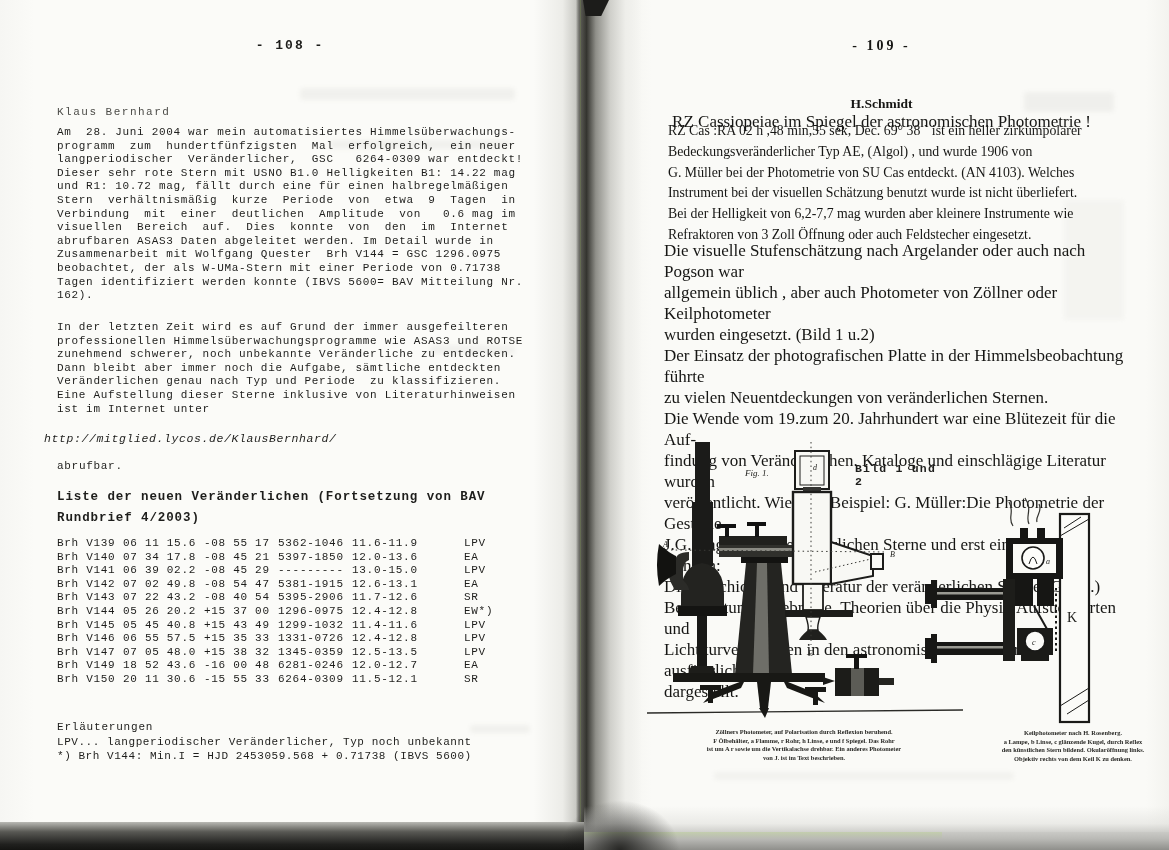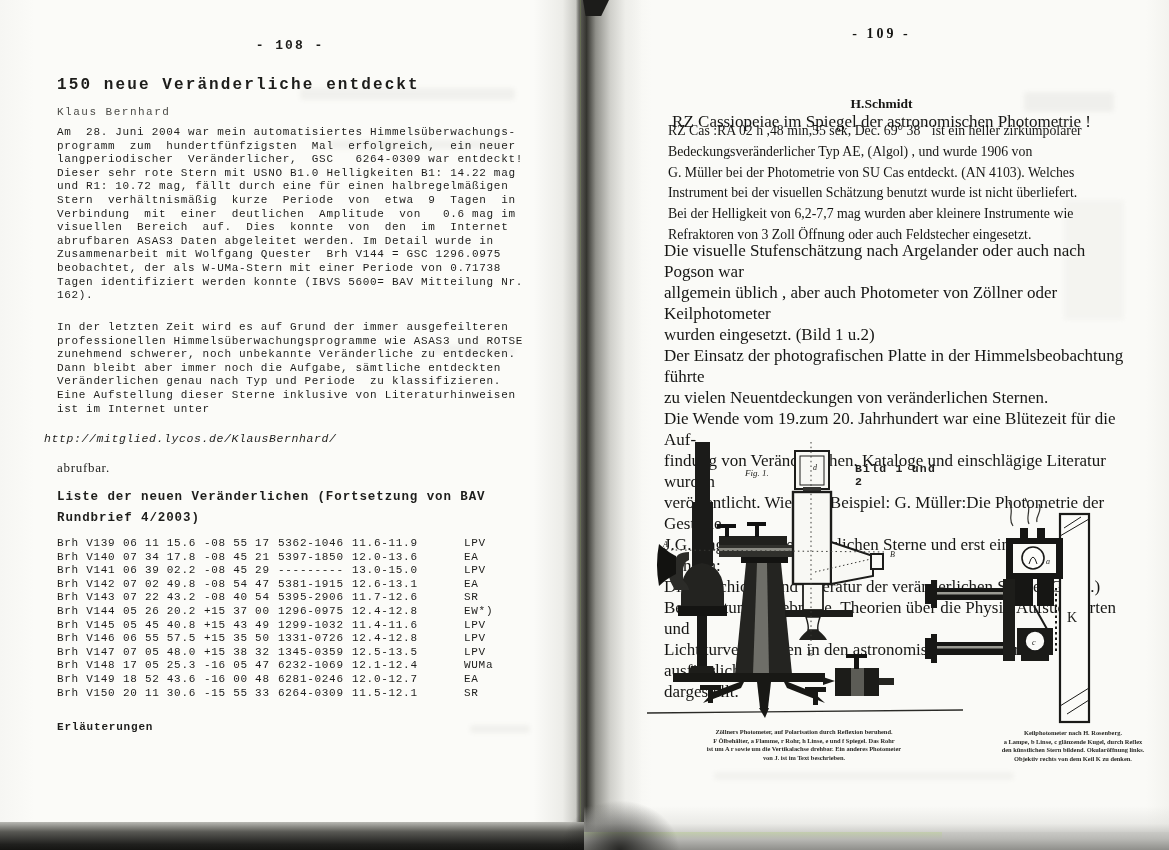--- a/index.html
+++ b/index.html
@@ -30,32 +30,32 @@
   
   .mono{font-family:"Liberation Mono","DejaVu Sans Mono",monospace;color:#1d1d1b;}
   .lp-pagenum{position:absolute;left:0;top:38px;width:580px;text-align:center;
     font-size:13px;font-weight:bold;letter-spacing:2px;}
   .lp-title{position:absolute;left:57px;top:76px;font-size:16px;font-weight:bold;letter-spacing:2.1px;}
   .lp-author{position:absolute;left:57px;top:106px;font-size:11px;letter-spacing:1.5px;color:#4c4c48;}
   .lp-body{position:absolute;left:57px;font-size:11px;line-height:13.6px;letter-spacing:.68px;white-space:pre;}
   .lp-p1{top:126px;}
   .lp-p2{top:321px;}
   .lp-url{position:absolute;left:44px;top:432px;font-size:11.5px;font-style:italic;letter-spacing:.6px;}
-  .lp-abrufbar{position:absolute;left:57px;top:460px;font-size:13px;letter-spacing:.7px;font-family:Liberation Serif, serif;}
+  .lp-abrufbar{position:absolute;left:57px;top:460px;font-size:11px;letter-spacing:.7px;}
   .lp-listhead{position:absolute;left:57px;top:487px;font-size:12.5px;font-weight:bold;
     letter-spacing:.9px;line-height:21px;white-space:pre;}
   .lp-table{position:absolute;left:57px;top:537px;font-size:11px;letter-spacing:.7px;line-height:13.6px;}
   .t-row{display:grid;grid-template-columns:66px 81px 74px 74px 112px 1fr;white-space:pre;}
   .t-head .c2{padding-left:9px;}.t-head .c4{padding-left:12px;}.t-head .c5{padding-left:-2px;}
-  .lp-noteshead{position:absolute;left:57px;top:721px;font-size:11px;font-weight:bold;letter-spacing:.8px;text-align:center;}
+  .lp-noteshead{position:absolute;left:57px;top:721px;font-size:11px;font-weight:normal;letter-spacing:.8px;text-align:center;}
   .lp-notes{position:absolute;left:57px;top:736px;font-size:11px;line-height:13.8px;letter-spacing:.55px;white-space:pre;}
 
   
   .serif{font-family:"Liberation Serif","DejaVu Serif",serif;color:#161614;}
-  .rp-pagenum{position:absolute;left:594px;top:26px;width:575px;text-align:center;
+  .rp-pagenum{position:absolute;left:594px;top:38px;width:575px;text-align:center;
     font-size:14px;font-weight:bold;letter-spacing:3px;}
   .rp-title{position:absolute;left:594px;top:68px;width:575px;text-align:center;font-size:17px;margin-top:44px;}
   .rp-author{position:absolute;left:594px;top:96px;width:575px;text-align:center;font-size:13.5px;font-weight:bold;}
   .rp-p1{position:absolute;left:668px;top:121px;width:452px;font-size:13.8px;line-height:20.8px;white-space:pre-line;}
   .rp-p2{position:absolute;left:664px;top:240px;width:460px;font-size:17px;line-height:21px;white-space:pre-line;}
   .rp-bild{position:absolute;left:855px;top:462px;font-size:11.5px;font-weight:bold;letter-spacing:1.2px;}
   .fig{position:absolute;}
   .fig-caption{position:absolute;text-align:center;font-size:6.4px;line-height:8.6px;
     color:#2a2a27;font-weight:bold;white-space:pre-line;font-family:"Liberation Serif",serif;}
   .cap-left{left:645px;top:728px;width:318px;}
@@ -67,21 +67,20 @@
 <div class="scan">
 
   <div class="page page-left">
     <div class="ghost" style="left:300px;top:88px;width:215px;height:12px;"></div>
     <div class="ghost" style="left:330px;top:140px;width:180px;height:9px;"></div>
     <div class="ghost" style="left:430px;top:345px;width:85px;height:9px;"></div>
     <div class="ghost" style="left:470px;top:725px;width:60px;height:8px;"></div>
   </div>
 
   <div class="mono lp-pagenum">- 108 -</div>
-  <div class="mono lp-title">150 neue Veränderliche entdeckt</div>
   <div class="mono lp-author">Klaus Bernhard</div>
   <div class="mono lp-body lp-p1">Am  28. Juni 2004 war mein automatisiertes Himmelsüberwachungs-
 programm  zum  hundertfünfzigsten  Mal  erfolgreich,  ein neuer
 langperiodischer  Veränderlicher,  GSC   6264-0309 war entdeckt!
 Dieser sehr rote Stern mit USNO B1.0 Helligkeiten B1: 14.22 mag
 und R1: 10.72 mag, fällt durch eine für einen halbregelmäßigen
 Stern  verhältnismäßig  kurze  Periode  von  etwa  9  Tagen  in
 Verbindung  mit  einer  deutlichen  Amplitude  von   0.6 mag im
 visuellen  Bereich  auf.  Dies  konnte  von  den  im  Internet
 abrufbaren ASAS3 Daten abgeleitet werden. Im Detail wurde in
@@ -163,43 +162,35 @@
           <span>05 45 40.8</span>
           <span>+15 43 49</span>
           <span>1299-1032</span>
           <span>11.4-11.6</span>
           <span>LPV</span>
         </div>
 
         <div class="t-row">
           <span>Brh V146</span>
           <span>06 55 57.5</span>
-          <span>+15 35 50</span>
+          <span>+15 35 33</span>
           <span>1331-0726</span>
           <span>12.4-12.8</span>
           <span>LPV</span>
         </div>
 
         <div class="t-row">
           <span>Brh V147</span>
           <span>07 05 48.0</span>
           <span>+15 38 32</span>
           <span>1345-0359</span>
           <span>12.5-13.5</span>
           <span>LPV</span>
         </div>
 
-        <div class="t-row">
-          <span>Brh V148</span>
-          <span>17 05 25.3</span>
-          <span>-16 05 47</span>
-          <span>6232-1069</span>
-          <span>12.1-12.4</span>
-          <span>WUMa</span>
-        </div>
 
         <div class="t-row">
           <span>Brh V149</span>
           <span>18 52 43.6</span>
           <span>-16 00 48</span>
           <span>6281-0246</span>
           <span>12.0-12.7</span>
           <span>EA</span>
         </div>
 
@@ -208,20 +199,22 @@
           <span>20 11 30.6</span>
           <span>-15 55 33</span>
           <span>6264-0309</span>
           <span>11.5-12.1</span>
           <span>SR</span>
         </div>
       </div>
   </div>
 
   <div class="mono lp-noteshead">Erläuterungen</div>
+  <div class="mono lp-notes">LPV... langperiodischer Veränderlicher, Typ noch unbekannt
+*) Brh V144: Min.I = HJD 2453059.568 + 0.71738 (IBVS 5600)</div>
 
   <div class="page page-right">
     <div class="ghost" style="left:430px;top:92px;width:90px;height:20px;"></div>
     <div class="ghost" style="left:470px;top:200px;width:60px;height:120px;opacity:.06;"></div>
     <div class="ghost" style="left:120px;top:772px;width:300px;height:8px;opacity:.08;"></div>
   </div>
 
   <div class="serif rp-pagenum">- 109 -</div>
   <div class="serif rp-title">RZ Cassiopeiae im Spiegel der astronomischen  Photometrie !</div>
   <div class="serif rp-author">H.Schmidt</div>

